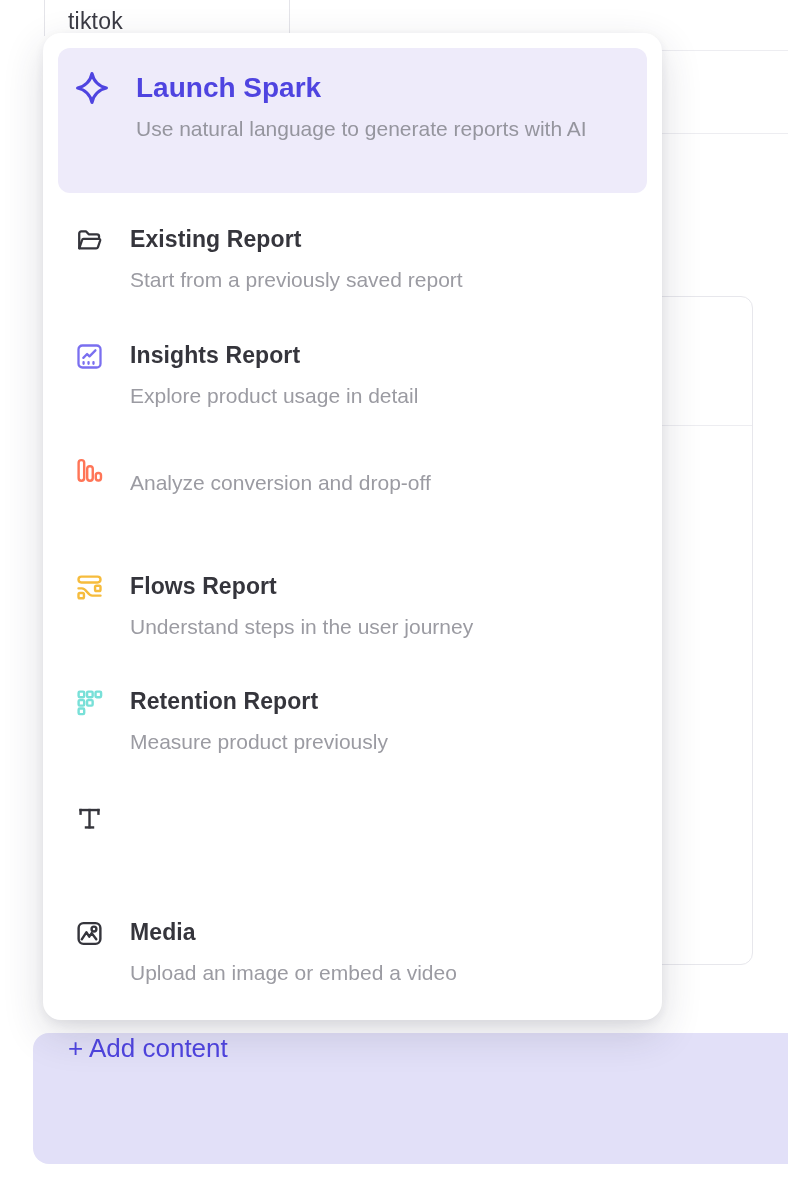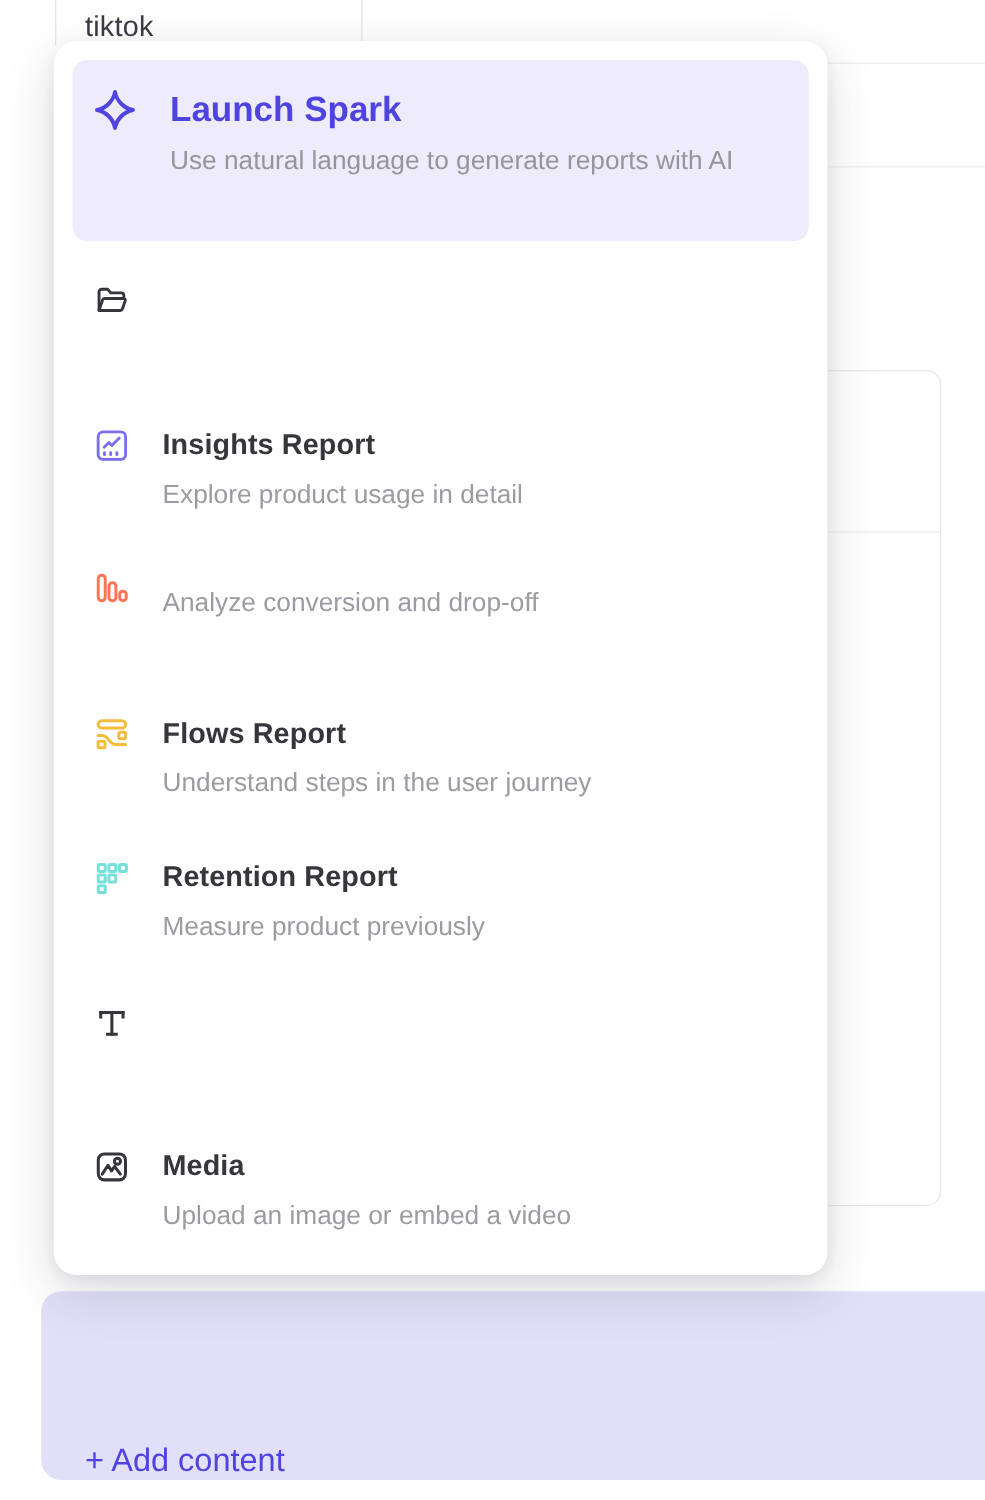--- a/index.html
+++ b/index.html
@@ -25,23 +25,23 @@
   .bg-card {
     position:absolute; left:380px; top:296px; width:373px; height:669px;
     background:#ffffff; border:1px solid #e7e7ec; border-radius:12px;
   }
   .bg-card-divider {
     position:absolute; top:128px; left:0; right:0; height:1px; background:#ededf1;
   }
 
   
   .add-bar {
-    position:absolute; left:33px; top:1033px; width:755px; height:151px;
+    position:absolute; left:33px; top:1033px; width:755px; height:131px;
     background:#e2e0f8; border-radius:16px 0 0 16px;
-    display:flex; align-items:flex-end;
+    display:flex; align-items:flex-start;
   }
   .add-bar-label {
     margin-left:35px; font-size:26px; color:#4f44e0;
     cursor:default;
   }
 
   
   .panel {
     position:absolute; left:43px; top:33px; width:619px; height:987px;
     background:#ffffff; border-radius:18px;
@@ -115,20 +115,24 @@
     </span>
   </div>
 
   <div class="menu-item">
     <span class="icon-box">
       <svg width="29" height="29" viewBox="0 0 24 24" fill="none" stroke="#35353c" stroke-width="1.9" stroke-linecap="round" stroke-linejoin="round">
         <path d="M3.5 18.5 V6.2 A1.7 1.7 0 0 1 5.2 4.5 H9.2 L11.4 6.9 H18.2 A1.7 1.7 0 0 1 19.9 8.6 V9.6"></path>
         <path d="M3.5 18.5 L5.8 11.6 A1.4 1.4 0 0 1 7.1 10.6 H19.8 A1.1 1.1 0 0 1 20.85 12 L19 17.4 A1.6 1.6 0 0 1 17.5 18.5 Z"></path>
       </svg>
     </span>
+    <span>
+      <div class="mi-title">Existing Report</div>
+      <div class="mi-desc">Start from a previously saved report</div>
+    </span>
   </div>
 
   <div class="menu-item">
     <span class="icon-box">
       <svg width="29" height="29" viewBox="0 0 24 24" fill="none" stroke="#7a6ff0" stroke-width="1.9" stroke-linecap="round" stroke-linejoin="round">
         <rect x="2.9" y="2.9" width="18.2" height="18.2" rx="3.2"></rect>
         <polyline points="6.9,13.1 10,9.9 12,11.9 16.9,6.9"></polyline>
         <path d="M7.1 16.6 v1.4 M11.2 16.6 v1.4 M15.3 16.6 v1.4"></path>
       </svg>
     </span>

